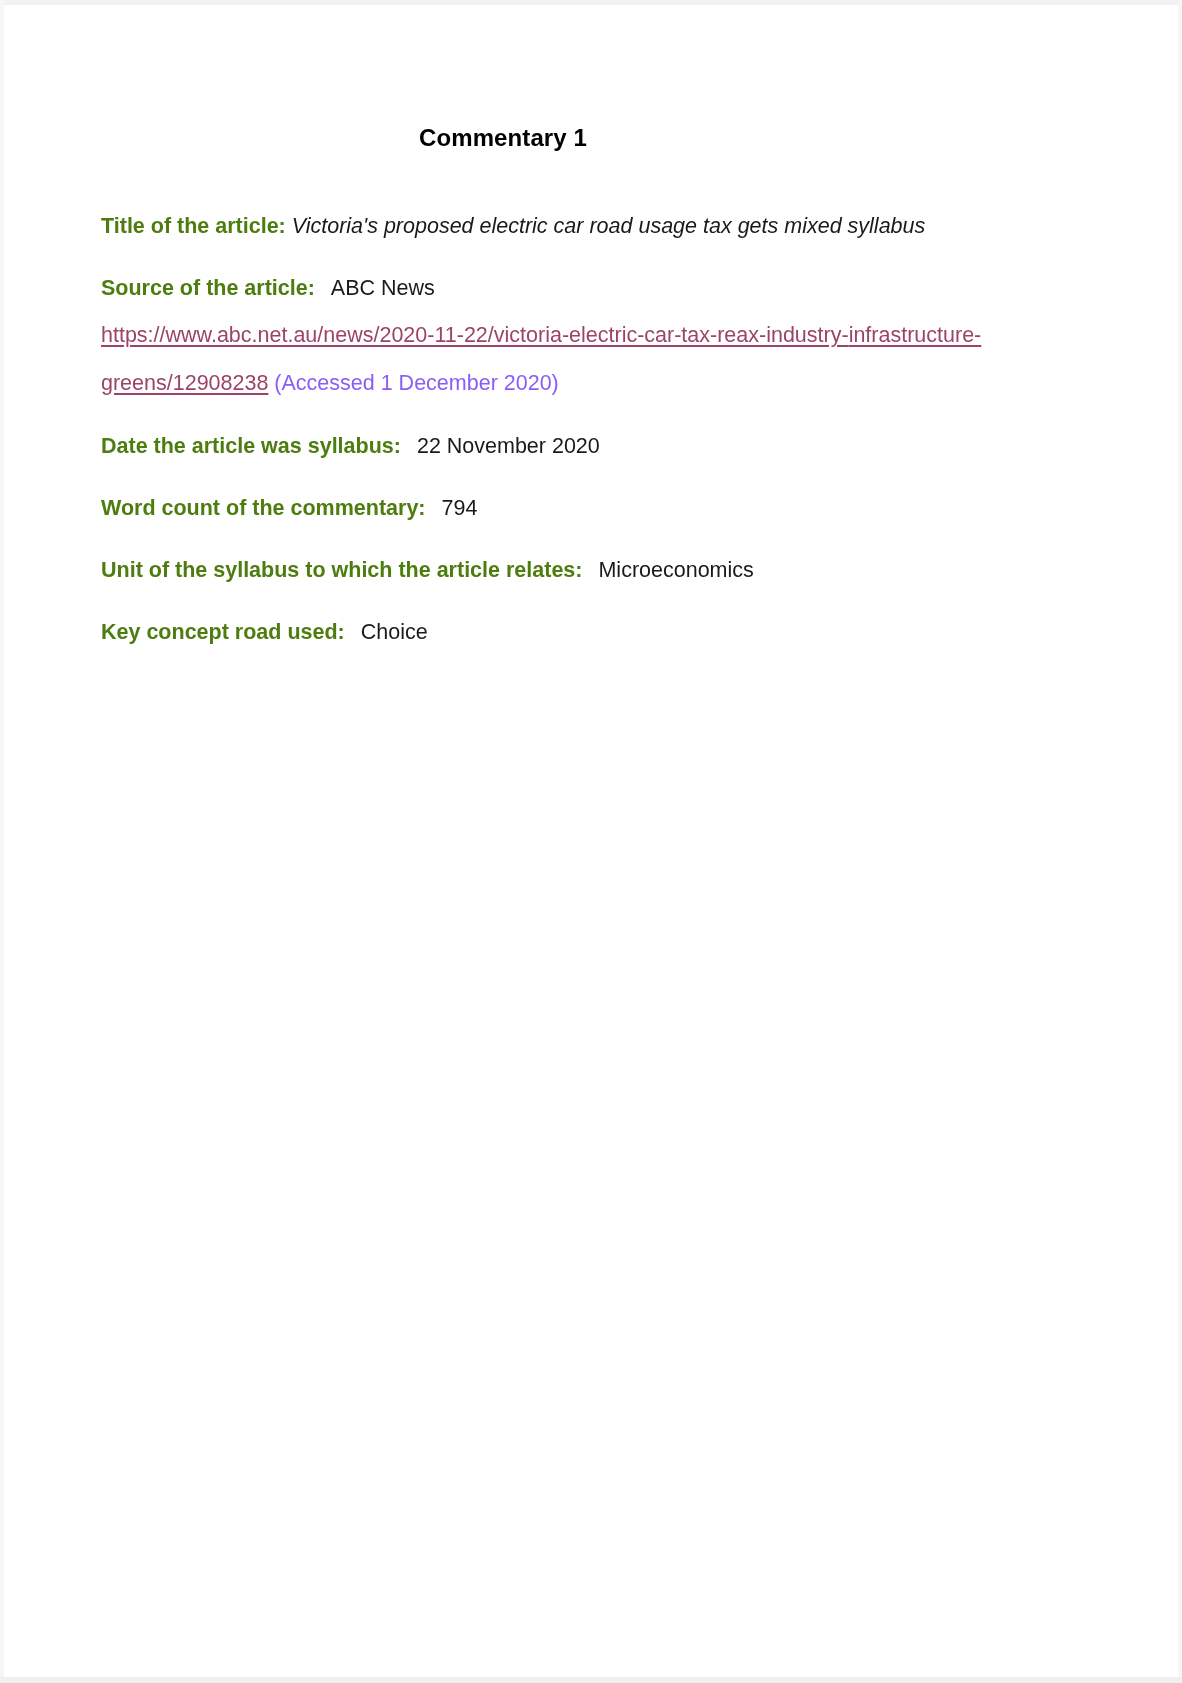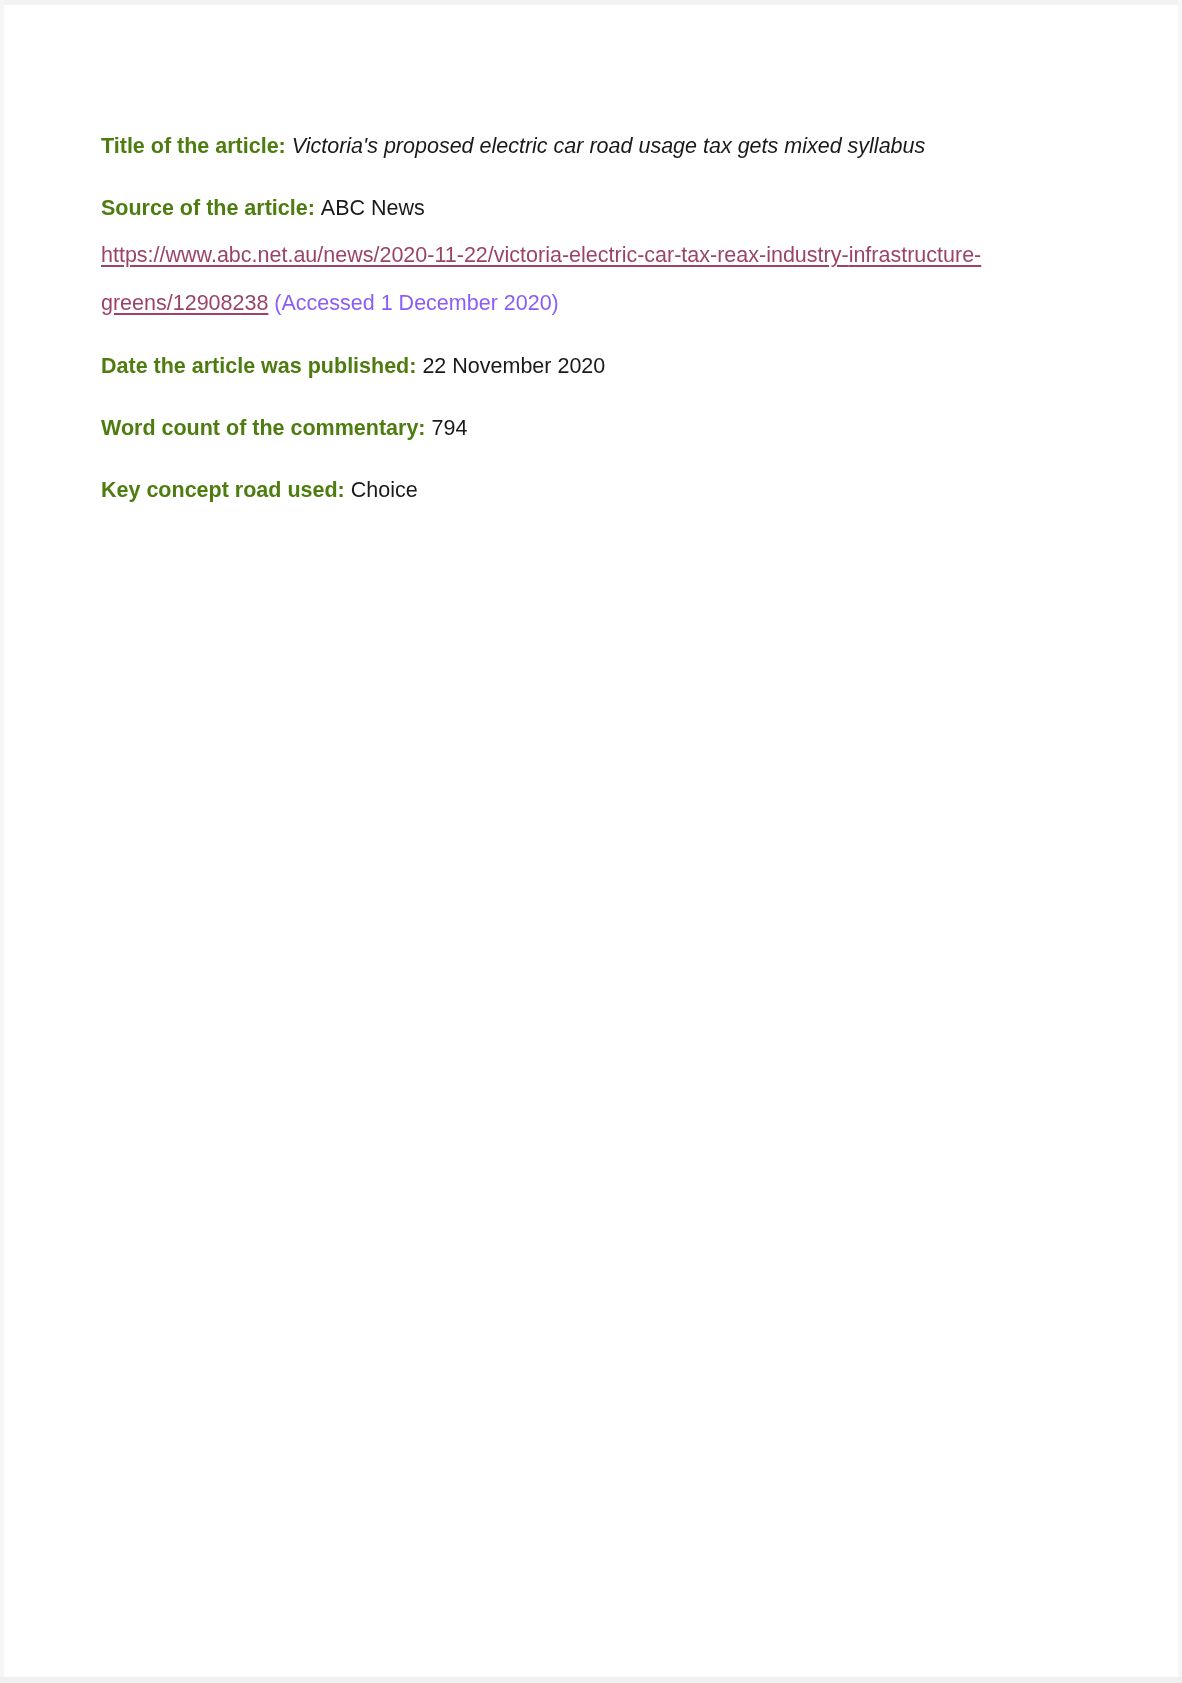--- a/index.html
+++ b/index.html
@@ -74,20 +74,21 @@
     color: #1a1a1a;
     margin: 0 0 17px 0;
     word-wrap: break-word;
   }
   .field-label {
     font-weight: bold;
     color: #4d7c0f;
   }
   .field-value {
     font-weight: normal;
+    margin-left: 10px;
   }
   .field-value-italic {
     font-style: italic;
     font-weight: normal;
   }
   .source-block {
     margin-bottom: 17px;
   }
   .source-line {
     font-size: 21.5px;
@@ -116,40 +117,44 @@
 
 <div class="page">
 
   <div class="page-edge-top"></div>
   <div class="page-edge-left"></div>
   <div class="page-edge-right"></div>
   <div class="page-edge-bottom"></div>
 
   <div class="content">
 
+    <h1 class="doc-title">Commentary 1</h1>
 
     <p class="field">
       <span class="field-label">Title of the article:</span><span>&nbsp;</span><span class="field-value-italic">Victoria's proposed electric car road usage tax gets mixed syllabus</span>
     </p>
 
     <div class="source-block">
       <p class="source-line">
         <span class="field-label">Source of the article:</span><span>&nbsp;</span><span class="field-value">ABC News</span>
       </p>
       <p class="link-line"><a class="url-link" href="#"><span>https://www.abc.net.au/news/2020-11-22/victoria-electric-car-tax-reax-industry-</span><span>infrastructure-greens/12908238</span></a><span class="accessed"> (Accessed 1 December 2020)</span></p>
     </div>
 
     <p class="field">
-      <span class="field-label">Date the article was published:</span><span>&nbsp;</span><span class="field-value">22 November 2020</span>
+      <span class="field-label">Date the article was syllabus:</span><span>&nbsp;</span><span class="field-value">22 November 2020</span>
     </p>
 
 
     <p class="field">
       <span class="field-label">Word count of the commentary:</span><span>&nbsp;</span><span class="field-value">794</span>
     </p>
 
+    <p class="field">
+      <span class="field-label">Unit of the syllabus to which the article relates:</span><span>&nbsp;</span><span class="field-value">Microeconomics</span>
+    </p>
 
     <p class="field">
       <span class="field-label">Key concept road used:</span><span>&nbsp;</span><span class="field-value">Choice</span>
     </p>
 
   </div>
 </div>
 
 </body></html>

